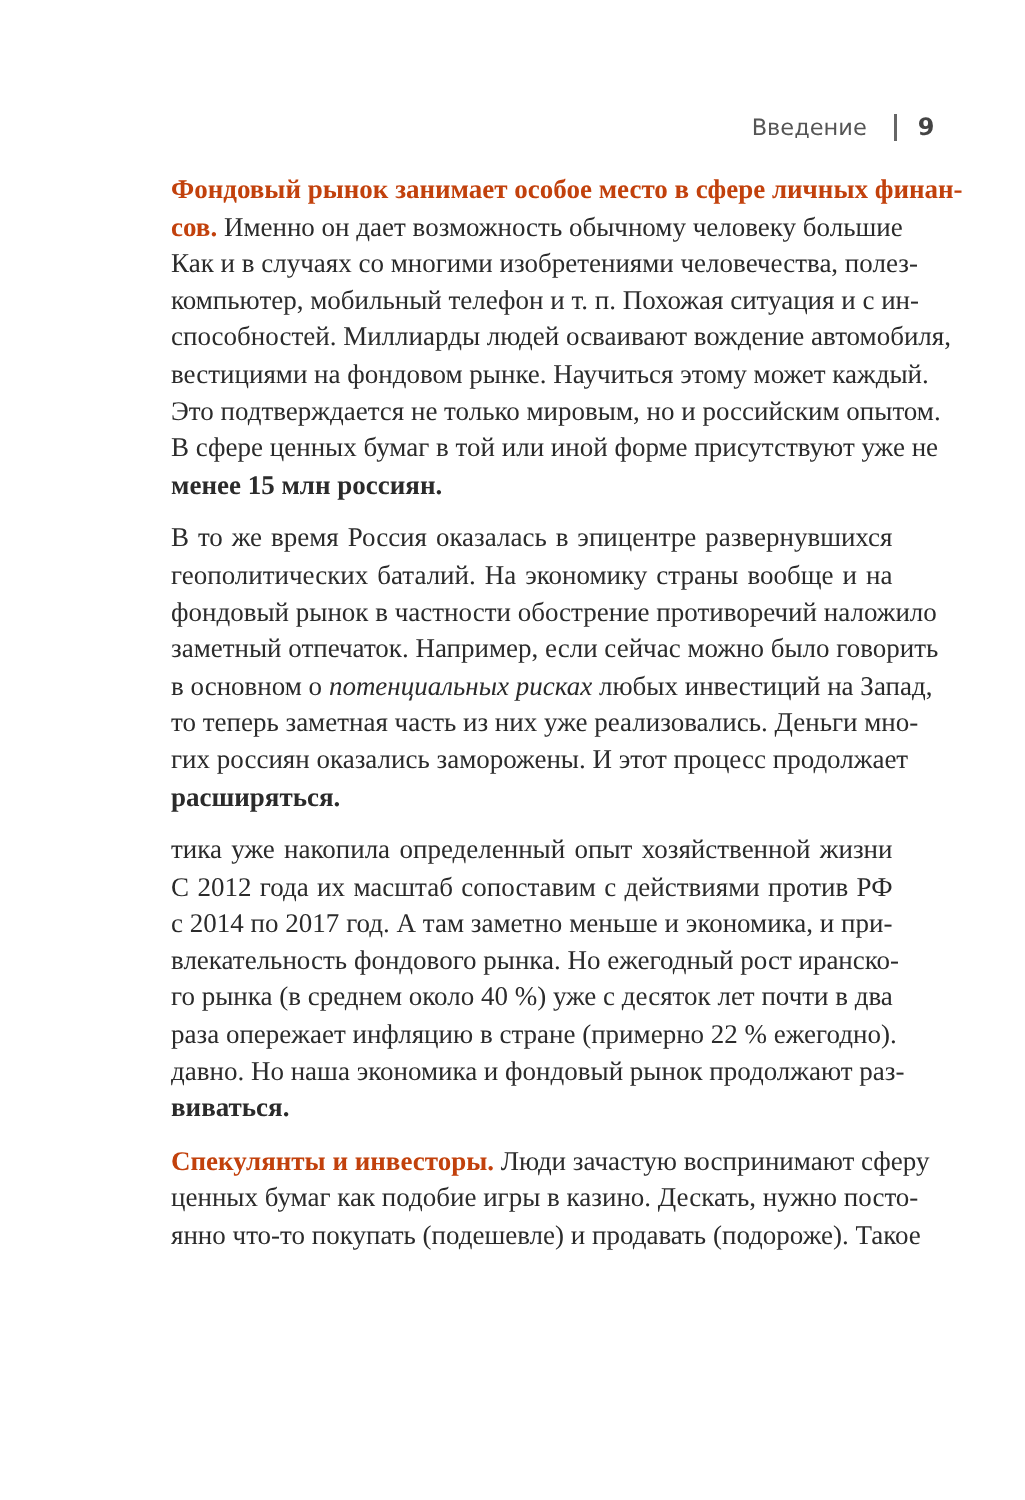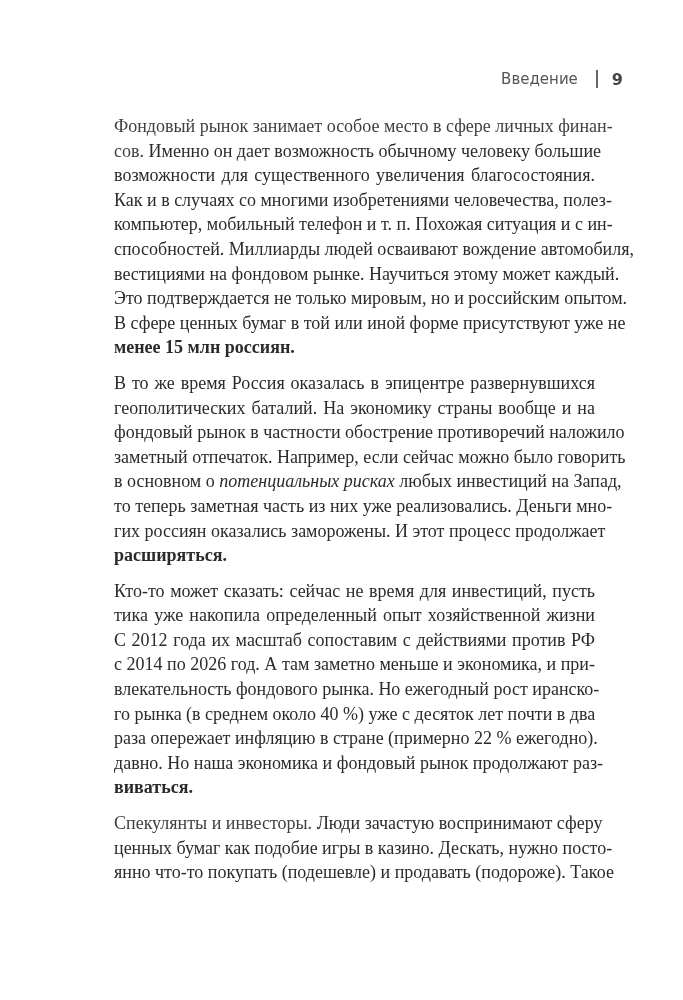--- a/index.html
+++ b/index.html
@@ -1,42 +1,41 @@
 <!DOCTYPE html>
 <html><head>
 <meta charset="utf-8">
 <style>
   html, body { margin:0; padding:0; background:#ffffff; }
   body { width:683px; height:1000px; position:relative; overflow:hidden; }
-  .header { position:absolute; top:64px; right:60px; height:30px; display:flex; align-items:center;
+  .header { position:absolute; top:64px; right:60px; height:30px; display:flex; align-items:flex-end;
     font-family:"DejaVu Sans", sans-serif; font-size:15px; color:#555; }
   .header .sep { display:inline-block; width:2px; height:18px; background:#666; margin:0 14px 0 18px; }
   .header .num { font-weight:bold; color:#444; font-size:16px; }
   .text { position:absolute; left:114px; width:481px; top:114px;
     font-family:"Liberation Serif", "DejaVu Serif", serif; font-size:18px; color:#2b2b2b; }
   .line { height:24.6px; line-height:24.6px; white-space:nowrap; text-align:justify; text-align-last:justify; overflow:visible; }
   .line.last { text-align-last:left;font-weight:bold; }
   .para-gap { height:11px; }
-  b { font-weight:normal; color:#404040; }
+  b { font-weight:bold; color:#c2410c; }
   i { font-style:italic; }
 </style>
 </head>
 <body>
 
 <div class="header">
   <span>Введение</span>
   <span class="sep"></span>
   <span class="num">9</span>
 </div>
 
 <div class="text" id="body-text">
     <div>
       <div class="line"><b>Фондовый рынок занимает особое место в сфере личных финан-</b></div>
       <div class="line"><b>сов.</b><span> Именно он дает возможность обычному человеку большие</span></div>
-      <div class="line"><span>возможности для существенного увеличения благосостояния.</span></div>
       <div class="line"><span>Как и в случаях со многими изобретениями человечества, полез-</span></div>
       <div class="line"><span>компьютер, мобильный телефон и т. п. Похожая ситуация и с ин-</span></div>
       <div class="line"><span>способностей. Миллиарды людей осваивают вождение автомобиля,</span></div>
       <div class="line"><span>вестициями на фондовом рынке. Научиться этому может каждый.</span></div>
       <div class="line"><span>Это подтверждается не только мировым, но и российским опытом.</span></div>
       <div class="line"><span>В сфере ценных бумаг в той или иной форме присутствуют уже не</span></div>
       <div class="line last"><span>менее 15 млн россиян.</span></div>
     </div>
     <div class="para-gap"></div>
     <div>
@@ -44,24 +43,23 @@
       <div class="line"><span>геополитических баталий. На экономику страны вообще и на</span></div>
       <div class="line"><span>фондовый рынок в частности обострение противоречий наложило</span></div>
       <div class="line"><span>заметный отпечаток. Например, если сейчас можно было говорить</span></div>
       <div class="line"><span>в основном о </span><i>потенциальных рисках</i><span> любых инвестиций на Запад,</span></div>
       <div class="line"><span>то теперь заметная часть из них уже реализовались. Деньги мно-</span></div>
       <div class="line"><span>гих россиян оказались заморожены. И этот процесс продолжает</span></div>
       <div class="line last"><span>расширяться.</span></div>
     </div>
     <div class="para-gap"></div>
     <div>
-      <div class="line"><span>Кто-то может сказать: сейчас не время для инвестиций, пусть</span></div>
       <div class="line"><span>тика уже накопила определенный опыт хозяйственной жизни</span></div>
       <div class="line"><span>С 2012 года их масштаб сопоставим с действиями против РФ</span></div>
-      <div class="line"><span>с 2014 по 2026 год. А там заметно меньше и экономика, и при-</span></div>
+      <div class="line"><span>с 2014 по 2017 год. А там заметно меньше и экономика, и при-</span></div>
       <div class="line"><span>влекательность фондового рынка. Но ежегодный рост иранско-</span></div>
       <div class="line"><span>го рынка (в среднем около 40 %) уже с десяток лет почти в два</span></div>
       <div class="line"><span>раза опережает инфляцию в стране (примерно 22 % ежегодно).</span></div>
       <div class="line"><span>давно. Но наша экономика и фондовый рынок продолжают раз-</span></div>
       <div class="line last"><span>виваться.</span></div>
     </div>
     <div class="para-gap"></div>
     <div>
       <div class="line"><b>Спекулянты и инвесторы.</b><span> Люди зачастую воспринимают сферу</span></div>
       <div class="line"><span>ценных бумаг как подобие игры в казино. Дескать, нужно посто-</span></div>

